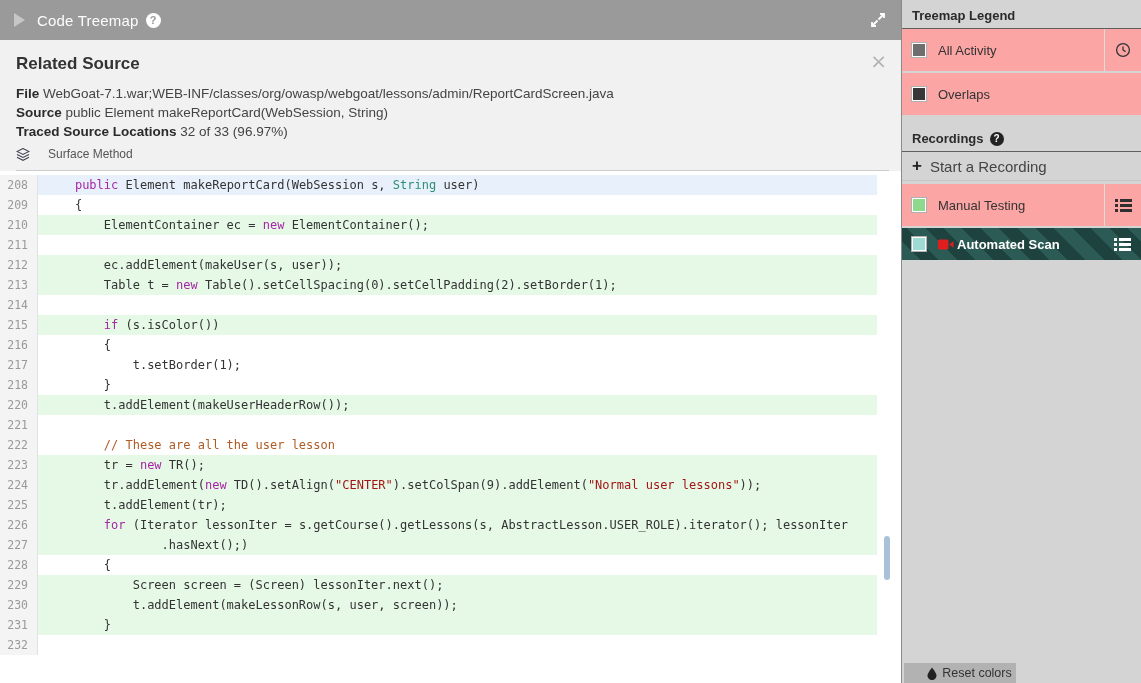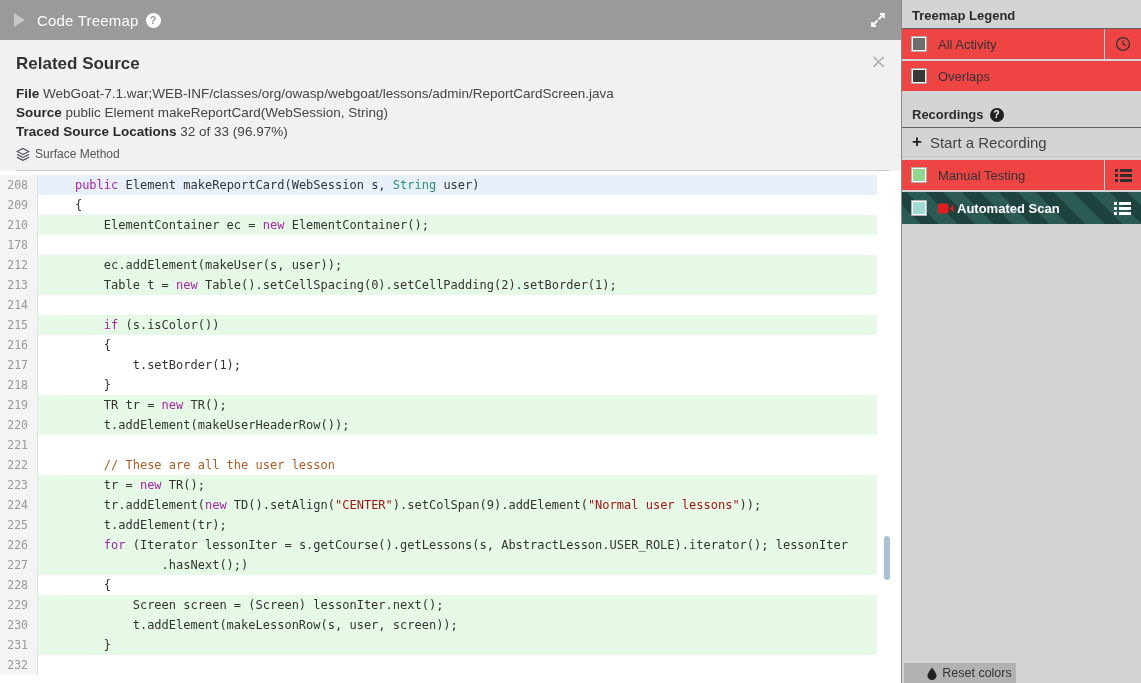--- a/index.html
+++ b/index.html
@@ -18,21 +18,21 @@
                  background:#fff; color:#9a9a9a; font-size:11px; font-weight:bold;
                  align-items:center; justify-content:center; margin-left:7px; }
   .expand-btn { position:absolute; right:14px; top:11px; width:18px; height:18px; cursor:pointer; }
 
   .header { background:#f1f1f1; padding:10px 12px 0 16px; height:131px; position:relative; }
   .header h1 { font-size:17px; font-weight:bold; color:#333; margin:4px 0 10px 0; }
   .close-x { position:absolute; right:14px; top:14px; font-size:20px; color:#b3b3b3;
              line-height:14px; cursor:pointer; font-family:"DejaVu Sans", sans-serif; }
   .fld { font-size:13.5px; color:#444; line-height:19px; }
   .fld b { color:#2b2b2b; }
-  .tagline { margin-top:6px; font-size:12px; color:#555; display:flex; align-items:center; gap:5px; }
+  .tagline { margin-top:6px; font-size:12px; color:#555; display:flex; align-items:center; gap:18px; }
   .hr { border-top:1px solid #ccc; margin-top:9px; }
 
   
   .code { background:#fff; padding-top:4px; font-family:"DejaVu Sans Mono", monospace;
           font-size:12px; position:relative; height:512px; overflow:hidden; }
   .crow { display:flex; height:20px; line-height:20px; }
   .ln { flex:none; width:38px; text-align:right; padding-right:9px; color:#999;
         background:#f4f4f4; border-right:1px solid #e2e2e2; font-size:11.5px; }
   .ct { flex:none; width:839px; white-space:pre; padding-left:8px; color:#333; }
   .hl-g .ct { background:#e6f9e7; }
@@ -44,21 +44,21 @@
   .vscroll { position:absolute; right:11px; top:365px; width:6px; height:44px;
              background:#a9c2da; border-radius:3px; cursor:pointer; }
 
   
   .sidebar { width:240px; height:683px; background:#d4d4d4; border-left:1px solid #8a8a8a;
              position:relative; flex:none; }
   .sb-head { font-size:13px; font-weight:bold; color:#2b2b2b; padding:8px 10px 5px 10px;
              border-bottom:1px solid #5f5f5f; display:flex; align-items:center; gap:6px; }
   .help-dark { display:inline-flex; width:14px; height:14px; border-radius:50%; background:#222;
                color:#fff; font-size:10px; font-weight:bold; align-items:center; justify-content:center; }
-  .sb-row { background:#ef4444; height:30px; display:flex; align-items:center;
+  .sb-row { background:#fca5a5; height:42px; display:flex; align-items:center;
             padding-left:10px; margin-bottom:2px; font-size:13px; color:#333; cursor:pointer; }
   .swatch { width:14px; height:14px; flex:none; border:1px solid #fff;
             box-shadow:0 0 0 1px #b0b0b0; margin-right:12px; }
   .row-right { margin-left:auto; width:37px; height:100%; display:flex; align-items:center;
                justify-content:center; border-left:1px solid #ddd; cursor:pointer; }
   .start-row { height:29px; display:flex; align-items:center; gap:8px; padding-left:10px;
                font-size:15px; color:#444; border-bottom:1px solid #c6c6c6; margin-bottom:3px; cursor:pointer; }
   .start-row .plus { font-weight:bold; font-size:17px; color:#222; }
   .rec-active { background:repeating-linear-gradient(45deg,#2c5a54 0 13px,#1e433e 13px 26px);
                 color:#fff; height:32px; font-weight:bold; }
@@ -120,21 +120,21 @@
           </div>
           <div class="crow">
             <span class="ln">209</span>
             <span class="ct"><span>    {</span></span>
           </div>
           <div class="crow hl-g">
             <span class="ln">210</span>
             <span class="ct"><span>        ElementContainer ec = </span><span class="tok-k">new</span><span> ElementContainer();</span></span>
           </div>
           <div class="crow">
-            <span class="ln">178</span>
+            <span class="ln">211</span>
             <span class="ct"></span>
           </div>
           <div class="crow hl-g">
             <span class="ln">212</span>
             <span class="ct"><span>        ec.addElement(makeUser(s, user));</span></span>
           </div>
           <div class="crow hl-g">
             <span class="ln">213</span>
             <span class="ct"><span>        Table t = </span><span class="tok-k">new</span><span> Table().setCellSpacing(0).setCellPadding(2).setBorder(1);</span></span>
           </div>
@@ -150,24 +150,20 @@
             <span class="ln">216</span>
             <span class="ct"><span>        {</span></span>
           </div>
           <div class="crow">
             <span class="ln">217</span>
             <span class="ct"><span>            t.setBorder(1);</span></span>
           </div>
           <div class="crow">
             <span class="ln">218</span>
             <span class="ct"><span>        }</span></span>
-          </div>
-          <div class="crow hl-g">
-            <span class="ln">219</span>
-            <span class="ct"><span>        TR tr = </span><span class="tok-k">new</span><span> TR();</span></span>
           </div>
           <div class="crow hl-g">
             <span class="ln">220</span>
             <span class="ct"><span>        t.addElement(makeUserHeaderRow());</span></span>
           </div>
           <div class="crow">
             <span class="ln">221</span>
             <span class="ct"></span>
           </div>
           <div class="crow">

